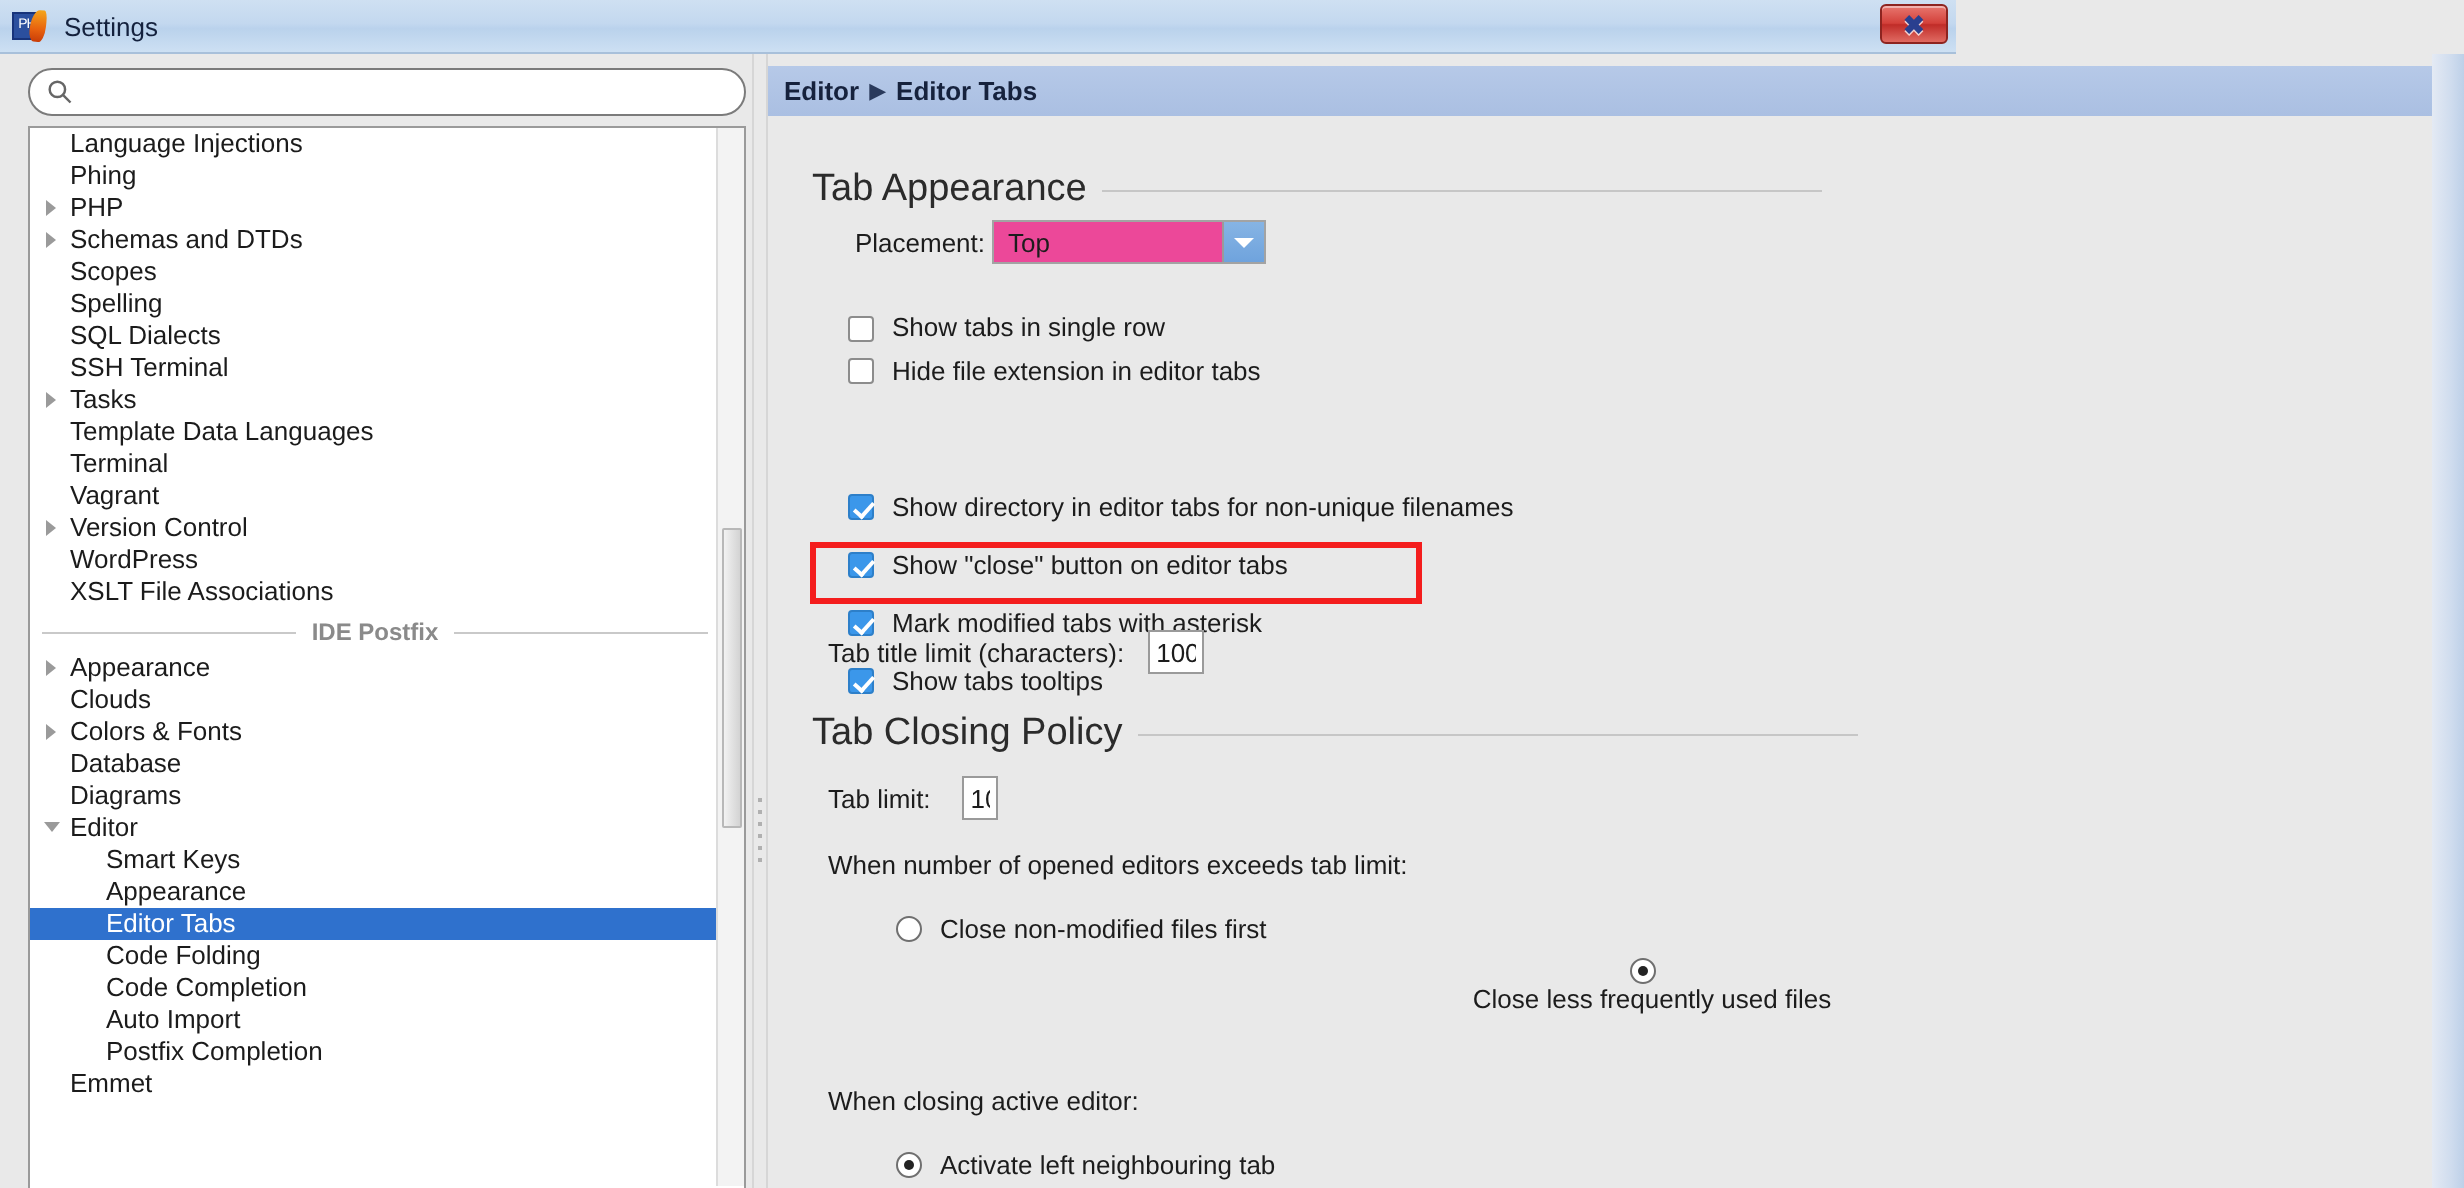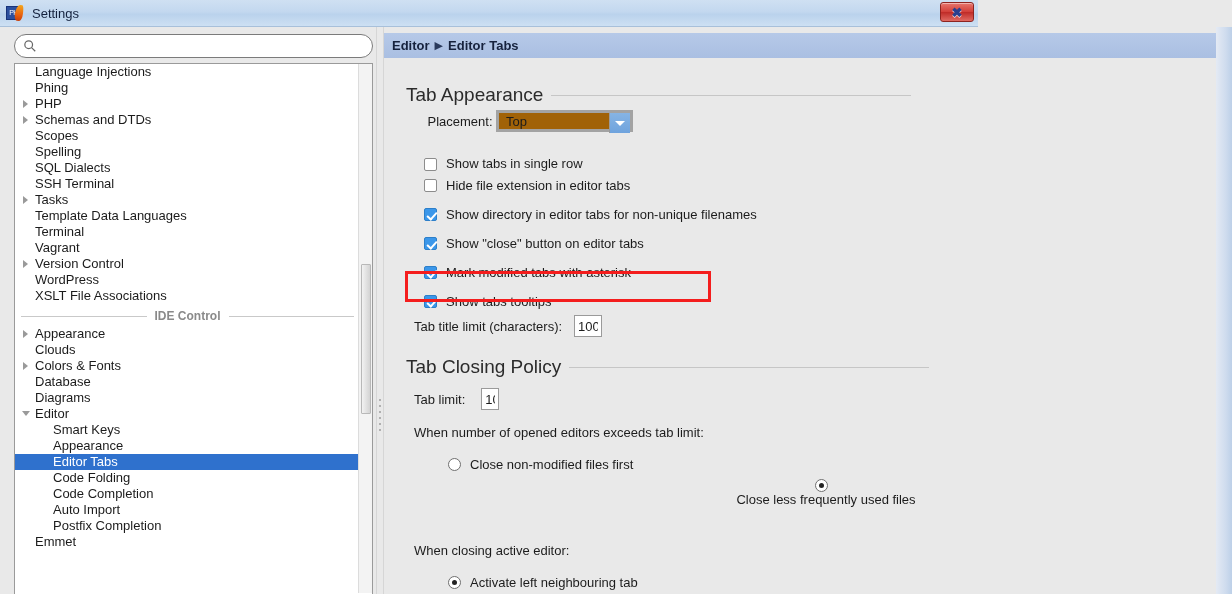--- a/index.html
+++ b/index.html
@@ -290,22 +290,22 @@
     left: 3px; top: 3px;
     width: 5px; height: 5px;
     border-radius: 50%;
     background: #232323;
   }
 
   
   .combo {
     position: relative;
     width: 137px; height: 22px;
-    border: 3px solid #a3a3a3;
-    background: #a16207;
+    border: 1px solid #a3a3a3;
+    background: #ec4899;
     display: flex; align-items: center;
   }
   .combo .val {
     padding-left: 7px;
     font-size: 13px;
     color: #1c1c1c;
   }
   .combo .arrow-btn {
     position: absolute; right: 0; top: 0;
     width: 21px; height: 20px;
@@ -394,21 +394,21 @@
             <div class="tree-row lvl1"><span>SSH Terminal</span></div>
             <div class="tree-row lvl1"><span class="tree-arrow"></span><span>Tasks</span></div>
             <div class="tree-row lvl1"><span>Template Data Languages</span></div>
             <div class="tree-row lvl1"><span>Terminal</span></div>
             <div class="tree-row lvl1"><span>Vagrant</span></div>
             <div class="tree-row lvl1"><span class="tree-arrow"></span><span>Version Control</span></div>
             <div class="tree-row lvl1"><span>WordPress</span></div>
             <div class="tree-row lvl1"><span>XSLT File Associations</span></div>
             <div class="tree-sep">
               <span class="line"></span>
-              <span class="lbl">IDE Control</span>
+              <span class="lbl">IDE Postfix</span>
               <span class="line"></span>
             </div>
             <div class="tree-row lvl1"><span class="tree-arrow"></span><span>Appearance</span></div>
             <div class="tree-row lvl1"><span>Clouds</span></div>
             <div class="tree-row lvl1"><span class="tree-arrow"></span><span>Colors &amp; Fonts</span></div>
             <div class="tree-row lvl1"><span>Database</span></div>
             <div class="tree-row lvl1"><span>Diagrams</span></div>
             <div class="tree-row lvl1"><span class="tree-arrow open"></span><span>Editor</span></div>
             <div class="tree-row lvl2"><span>Smart Keys</span></div>
             <div class="tree-row lvl2"><span>Appearance</span></div>
@@ -467,21 +467,21 @@
 
         <div class="section" style="top:84px; left:40px;" id="checkbox-list">
             <div class="row" style="height:29px;align-items:flex-end;">
               <span class="cb"></span>
               <span class="row-label">Show tabs in single row</span>
             </div>
             <div class="row" style="height:29px;">
               <span class="cb"></span>
               <span class="row-label">Hide file extension in editor tabs</span>
             </div>
-            <div class="row" style="height:29px;">
+            <div class="row" style="height:29px;margin-top:39px;">
               <span class="cb checked"></span>
               <span class="row-label">Show directory in editor tabs for non-unique filenames</span>
             </div>
             <div class="row" style="height:29px;">
               <span class="cb checked"></span>
               <span class="row-label">Show "close" button on editor tabs</span>
             </div>
             <div class="row" style="height:29px;">
               <span class="cb checked"></span>
               <span class="row-label">Mark modified tabs with asterisk</span>

